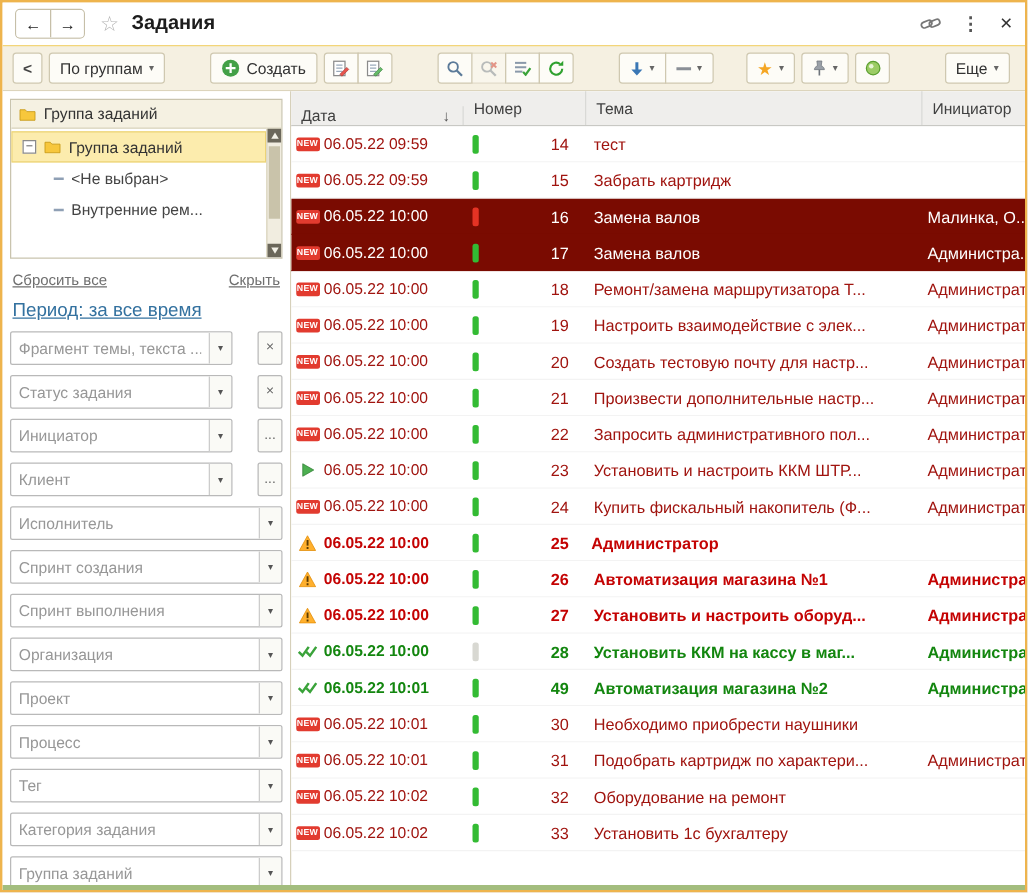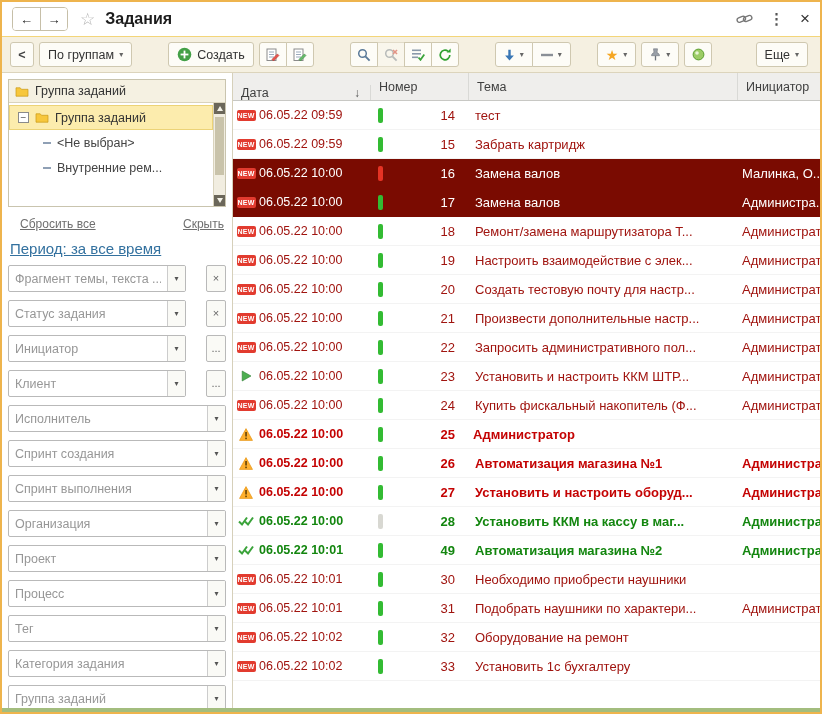--- a/index.html
+++ b/index.html
@@ -96,21 +96,21 @@
   }
   .sb-arrow{ position:absolute; left:0; width:11px; height:11px; background:#6b675a; cursor:pointer; }
   .sb-arrow.up{ top:0; }
   .sb-arrow.down{ bottom:0; }
   .sb-arrow::after{ content:""; position:absolute; left:2.5px; border-left:3px solid transparent; border-right:3px solid transparent; }
   .sb-arrow.up::after{ top:3px; border-bottom:5px solid #f4f2e8; }
   .sb-arrow.down::after{ top:3px; border-top:5px solid #f4f2e8; }
   .sb-thumb{ position:absolute; left:1px; top:14px; width:9px; height:58px; background:#c9c3aa; cursor:grab; }
 
   .links-row{
-    display:flex; justify-content:space-between; margin:10px 2px 0 12px;
+    display:flex; justify-content:space-between; margin:10px 2px 0 2px;
     font-size:12px;
   }
   .links-row a{ color:#6f6f6f; text-decoration:underline; cursor:pointer; }
   .period-row{ margin:9px 2px 8px 2px; font-size:15px; }
   .period-row a{ color:#33719f; text-decoration:underline; cursor:pointer; }
 
   .filter-list{ display:flex; flex-direction:column; gap:8px; }
   .filter-row{ display:flex; align-items:center; gap:20px; }
   .filter-field{
     flex:1; height:27px; border:1px solid #b9b9b9; border-radius:2px; background:#fff;
@@ -705,21 +705,21 @@
           </div>
           <div class="trow style-red">
             <div class="c-icon">
               <span class="new-badge">NEW</span>
             </div>
             <div class="c-date">06.05.22 10:01</div>
             <div class="c-bar">
               <span class="bar bar-green"></span>
             </div>
             <div class="c-num">31</div>
-            <div class="c-subj">Подобрать наушники по характери...</div>
+            <div class="c-subj">Подобрать картридж по характери...</div>
             <div class="c-init">Администратор</div>
           </div>
           <div class="trow style-red">
             <div class="c-icon">
               <span class="new-badge">NEW</span>
             </div>
             <div class="c-date">06.05.22 10:02</div>
             <div class="c-bar">
               <span class="bar bar-green"></span>
             </div>

